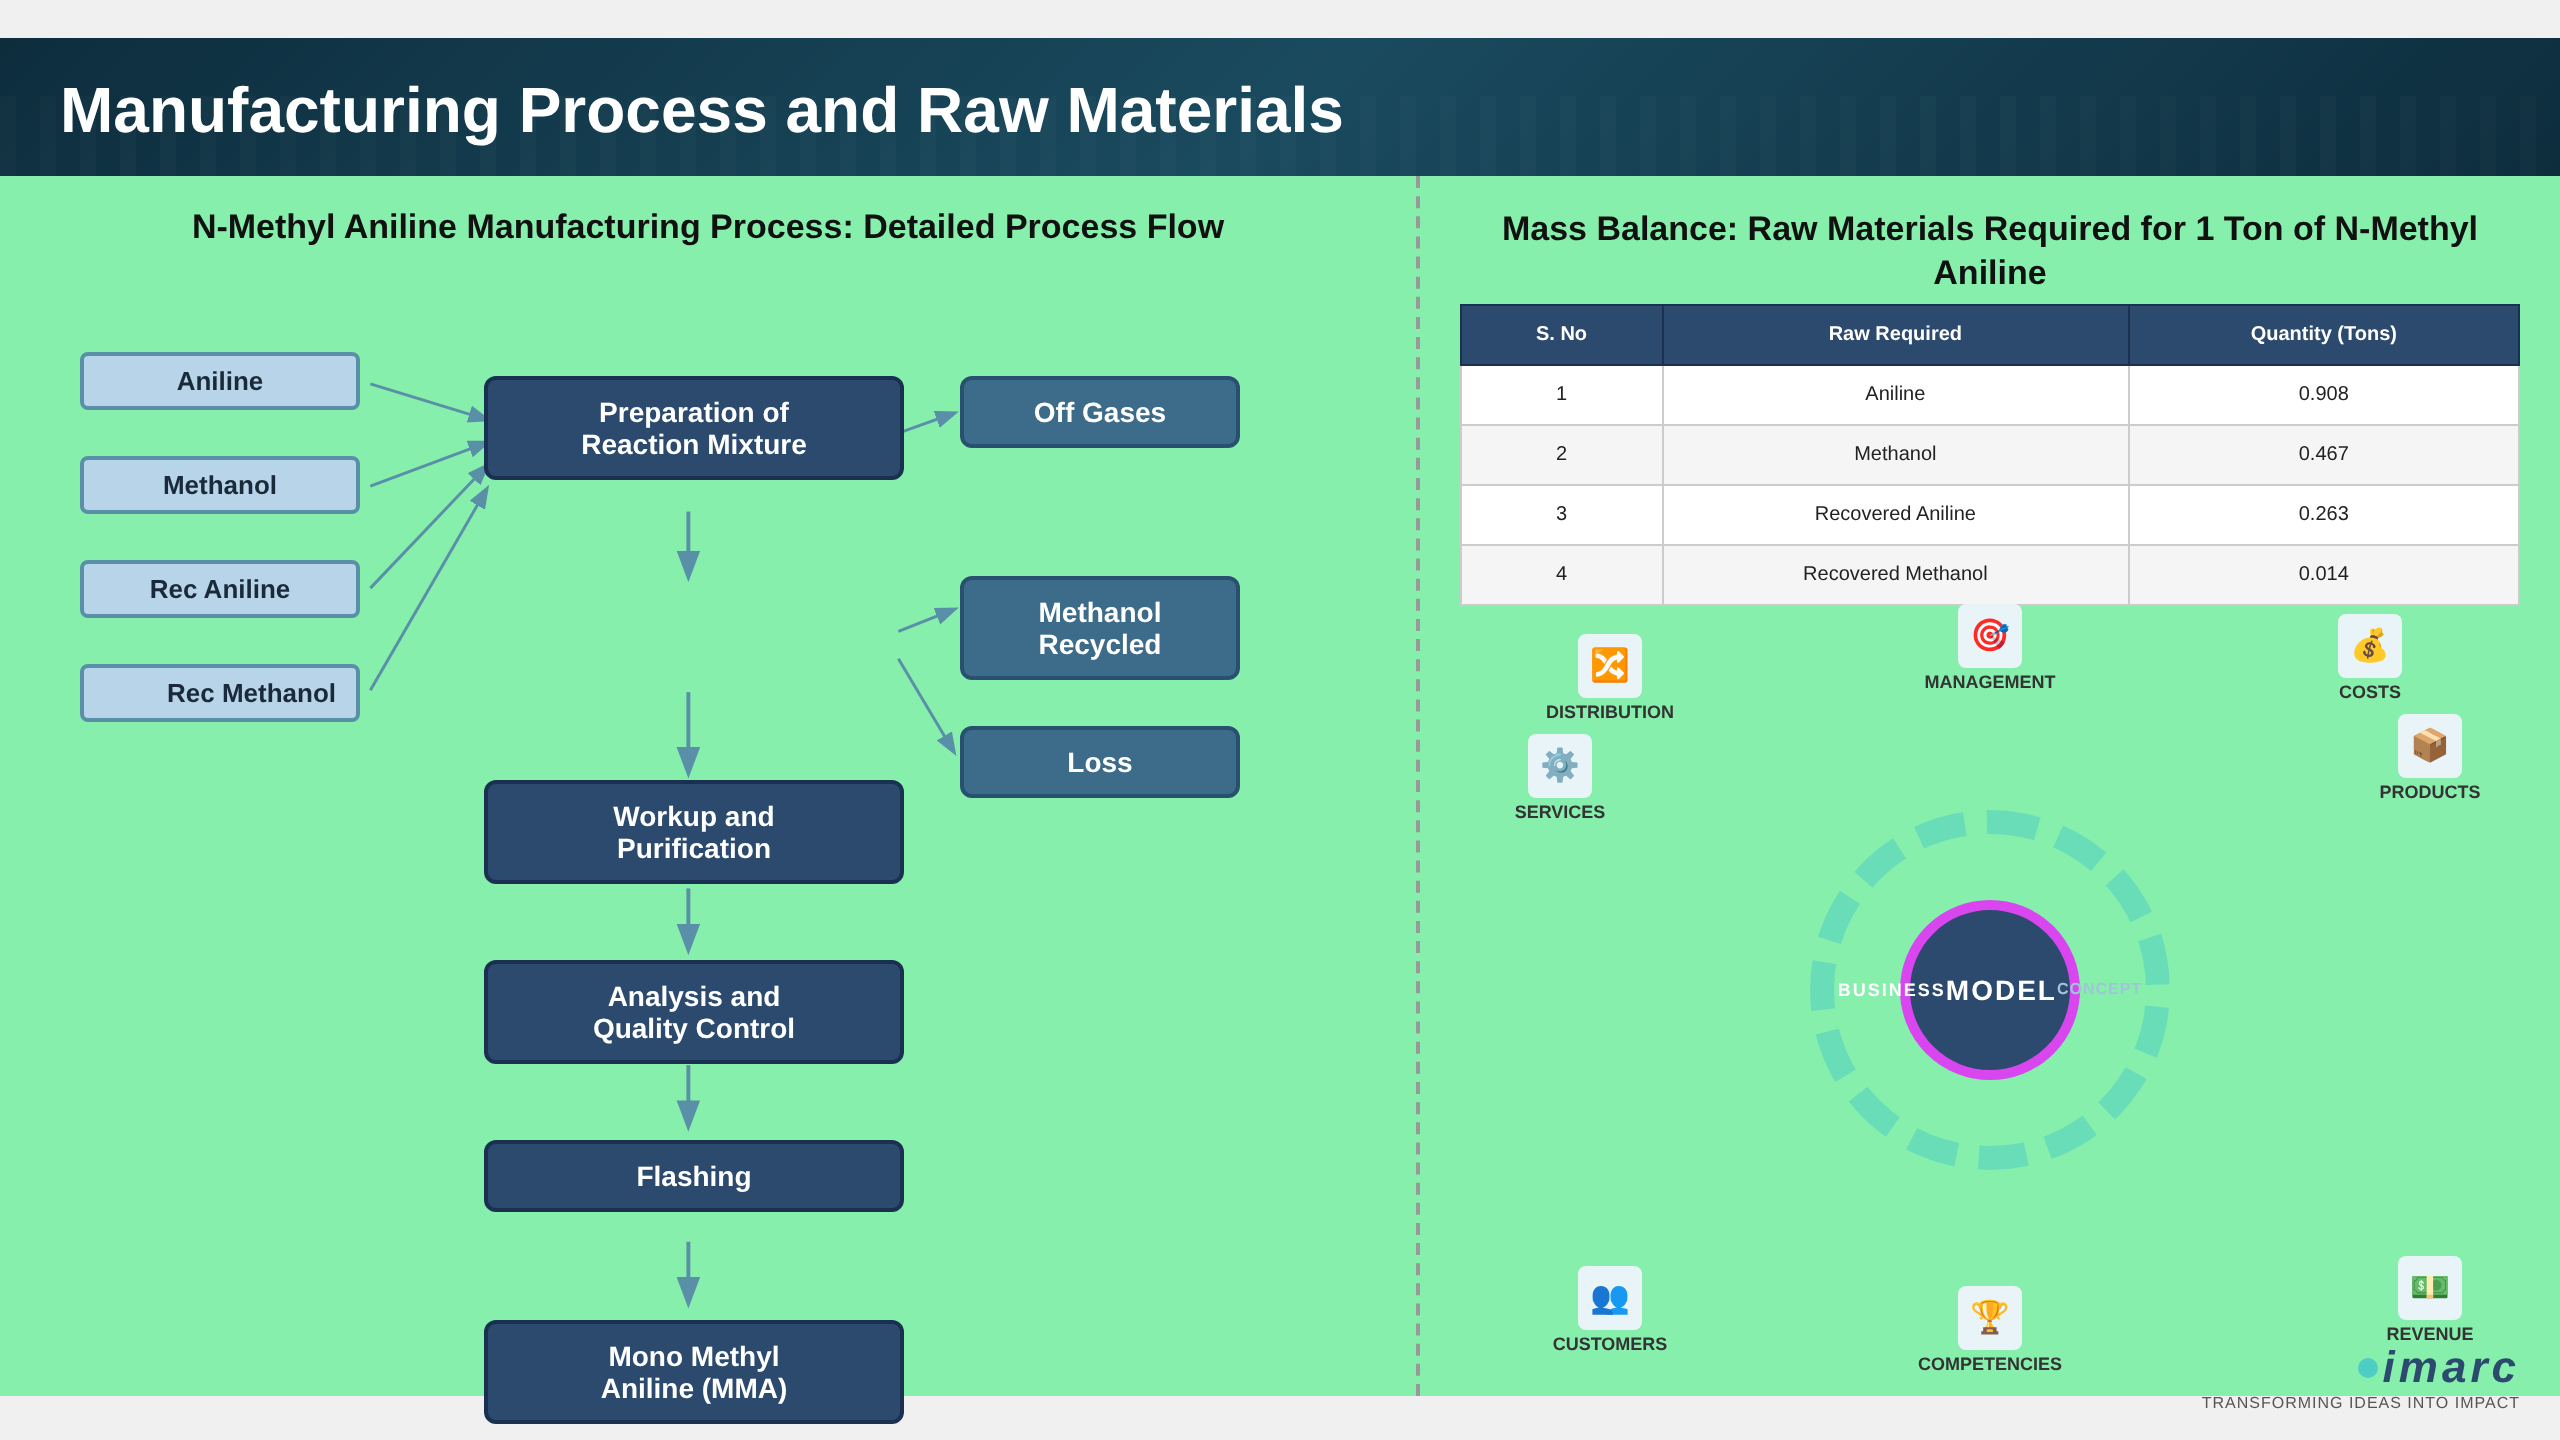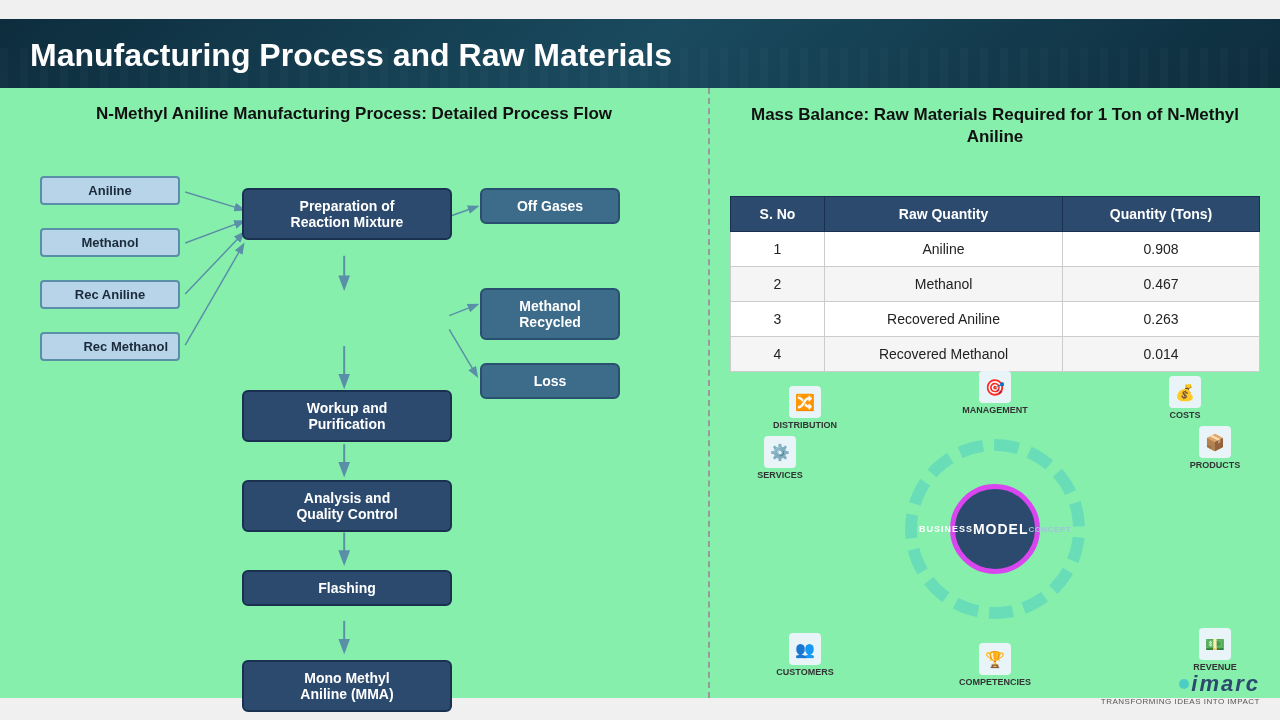--- a/index.html
+++ b/index.html
@@ -127,22 +127,21 @@
       font-size: 17px;
       font-weight: bold;
       color: #111;
       line-height: 1.3;
     }
 
     
     .mass-table {
       width: 100%;
       border-collapse: collapse;
-      font-size: 14px;
-      margin-top: 44px;
+      font-size: 10px;
     }
     .mass-table th {
       background: #2c4a6e;
       color: #fff;
       padding: 9px 12px;
       text-align: center;
       font-weight: bold;
       border: 1px solid #1a3050;
     }
     .mass-table td {
@@ -312,21 +311,21 @@
     </div>
   </div>
 
   <div class="right-panel">
     <h2>Mass Balance: Raw Materials Required for 1 Ton of N-Methyl Aniline</h2>
 
     <table class="mass-table">
       <thead>
         <tr>
           <th>S. No</th>
-          <th>Raw Quantity</th>
+          <th>Raw Required</th>
           <th>Quantity (Tons)</th>
         </tr>
       </thead>
       <tbody id="table-body">
       <tr>
       <td>1</td>
       <td>Aniline</td>
       <td>0.908</td>
     </tr>
           <tr>

